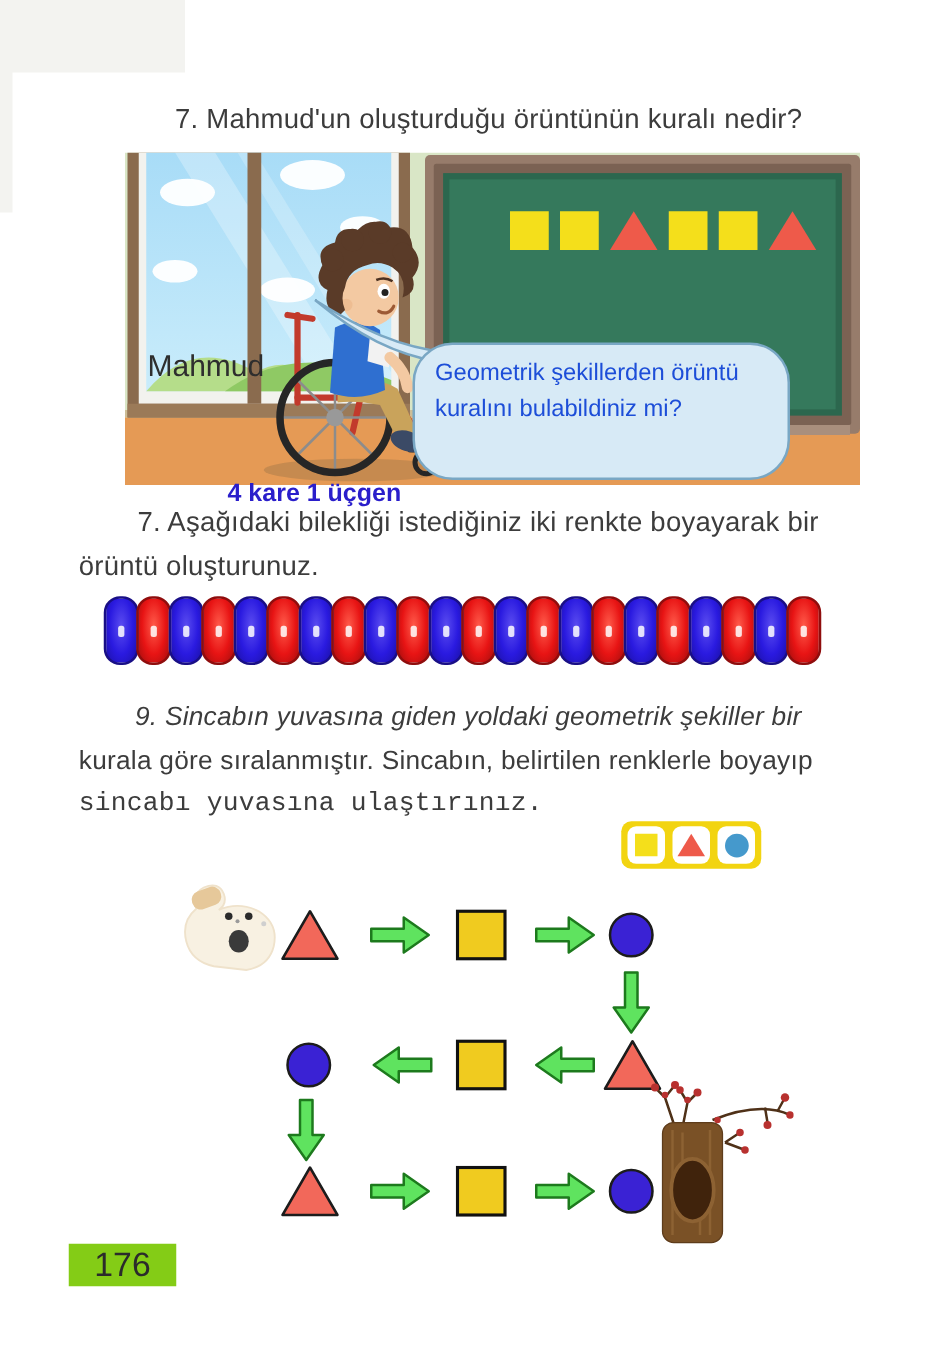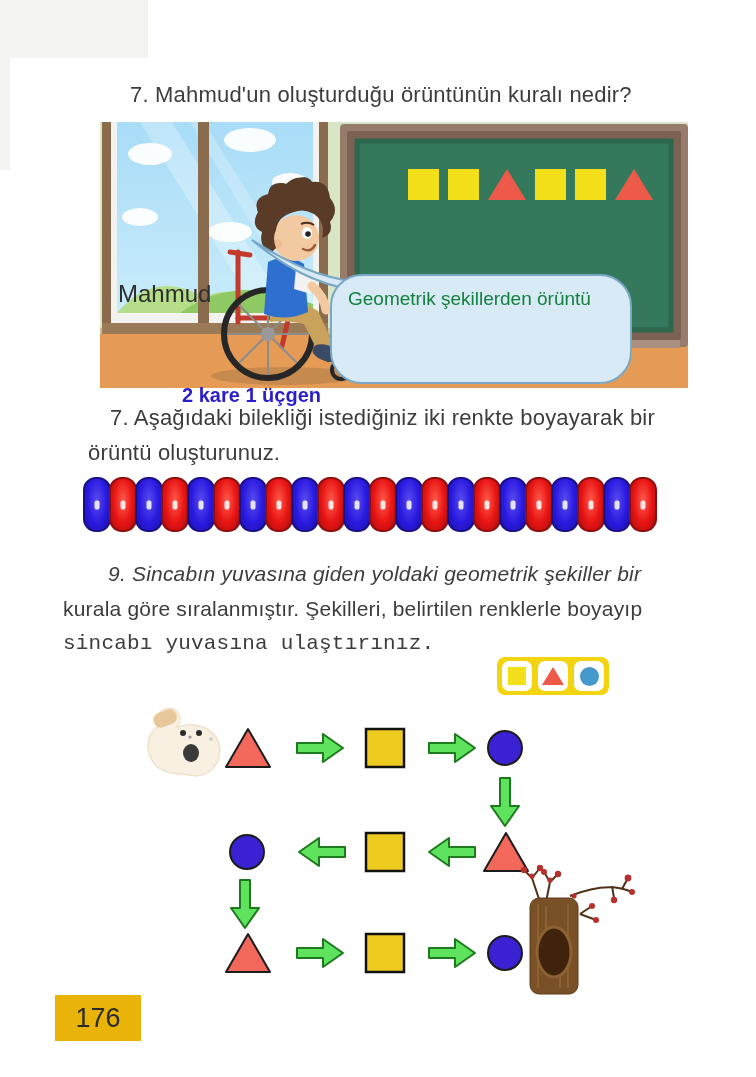--- a/index.html
+++ b/index.html
@@ -14,49 +14,49 @@
   
   #scene{left:100px;top:122px;width:588px;height:244px;padding-left:12px;}
   #scene svg.bg{position:absolute;left:0;top:0;}
   #board-pattern{position:absolute;left:308px;top:46px;height:32px;display:flex;align-items:flex-end;gap:9px;}
   .bshape.square{width:31px;height:31px;background:var(--board-square-yellow);}
   .bshape.triangle{width:0;height:0;border-left:19px solid transparent;border-right:19px solid transparent;border-bottom:31px solid var(--board-triangle-red);}
   #mahmud-label{position:absolute;left:18px;top:158px;font-size:24px;color:#2e2e2e;}
   #bubble{
     position:absolute;left:230px;top:152px;width:282px;height:98px;
     background:#d7eaf6;border:2px solid #79a7c4;border-radius:32px;
-    padding:8px 0 0 16px;font-size:19px;line-height:29px;color:#15803d;z-index:3;
+    padding:8px 0 0 16px;font-size:19px;line-height:29px;color:#1d4ed8;z-index:3;
   }
   #bubble-tail{position:absolute;left:150px;top:116px;z-index:2;}
   
   #answer7{left:182px;top:384px;font-size:20px;font-weight:bold;color:var(--answer-blue);}
   
   #bracelet{left:85px;top:477px;display:flex;}
   .bead{width:28px;height:55px;border-radius:13px;border:2.5px solid;margin-left:-2px;position:relative;box-sizing:border-box;}
   .bead.blue{background:radial-gradient(ellipse at 50% 42%, #5a4cf0 0%, var(--bead-blue) 55%, #1b10a6 100%);border-color:var(--bead-blue-border);}
   .bead.red{background:radial-gradient(ellipse at 50% 42%, #ff5a4a 0%, var(--bead-red) 55%, #a30d0d 100%);border-color:var(--bead-red-border);}
   .bead::after{content:"";position:absolute;left:50%;top:50%;transform:translate(-50%,-50%);width:5px;height:9px;background:rgba(255,255,255,.85);border-radius:2px;}
   
   #legend{left:497px;top:657px;background:var(--legend-frame-yellow);border-radius:8px;padding:4px 5px;display:flex;gap:6px;}
   .legend-cell{width:30px;height:30px;background:#fff;border-radius:7px;display:flex;align-items:center;justify-content:center;}
   .lg-square{width:18px;height:18px;background:var(--board-square-yellow);}
   .lg-triangle{width:0;height:0;border-left:11px solid transparent;border-right:11px solid transparent;border-bottom:18px solid var(--board-triangle-red);}
   .lg-circle{width:19px;height:19px;border-radius:50%;background:var(--legend-circle);}
   
   .path-item{position:absolute;line-height:0;}
   
-  #pagenum{left:55px;top:995px;width:86px;height:46px;background:#eab308;display:flex;align-items:center;justify-content:center;font-size:27px;color:#2b2b2b;}
+  #pagenum{left:55px;top:995px;width:86px;height:34px;background:#84cc16;display:flex;align-items:center;justify-content:center;font-size:27px;color:#2b2b2b;}
 </style>
 </head>
 <body>
 
 <div class="abs scan" style="left:0;top:0;width:148px;height:58px;"></div>
 <div class="abs scan" style="left:0;top:0;width:10px;height:170px;"></div>
 
-<div class="abs qtext" style="left:130px;top:82px;">7. Mahmud'un oluşturduğu örüntünün kuralı nedir?</div>
+<div class="abs qtext" style="left:140px;top:82px;">7. Mahmud'un oluşturduğu örüntünün kuralı nedir?</div>
 
 <div id="scene" class="abs">
   <svg class="bg" width="588" height="266" viewBox="0 0 588 266">
     <defs>
       <linearGradient id="sky" x1="0" y1="0" x2="0" y2="1">
         <stop offset="0" stop-color="#a8dcf7"></stop>
           <stop offset="1" stop-color="#c9ecfb"></stop>
       </linearGradient>
     </defs>
 
@@ -136,27 +136,28 @@
     </div>
 
   <div id="mahmud-label">Mahmud</div>
 
   <svg id="bubble-tail" width="110" height="52" viewBox="0 0 110 52">
     <path d="M108 44 C70 40 40 26 2 2 C36 30 66 46 104 52 Z" fill="#d7eaf6" stroke="#79a7c4" stroke-width="2"></path>
   </svg>
 
   <div id="bubble">
     <span style="display:block">Geometrik şekillerden örüntü</span>
+    <span style="display:block">kuralını bulabildiniz mi?</span>
   </div>
 </div>
 
-<div id="answer7" class="abs">2 kare 1 üçgen</div>
+<div id="answer7" class="abs">4 kare 1 üçgen</div>
 
 <div class="abs qtext" style="left:110px;top:405px;">7. Aşağıdaki bilekliği istediğiniz iki renkte boyayarak bir</div>
-<div class="abs qtext" style="left:63px;top:440px;margin-left:25px;">örüntü oluşturunuz.</div>
+<div class="abs qtext" style="left:63px;top:440px;">örüntü oluşturunuz.</div>
 
 <div id="bracelet" class="abs">
     <div class="bead blue"></div>
     <div class="bead red"></div>
     <div class="bead blue"></div>
     <div class="bead red"></div>
     <div class="bead blue"></div>
     <div class="bead red"></div>
     <div class="bead blue"></div>
     <div class="bead red"></div>
@@ -170,21 +171,21 @@
     <div class="bead red"></div>
     <div class="bead blue"></div>
     <div class="bead red"></div>
     <div class="bead blue"></div>
     <div class="bead red"></div>
     <div class="bead blue"></div>
     <div class="bead red"></div>
   </div>
 
 <div class="abs qtext small" style="left:108px;top:562px;font-style:italic;">9. Sincabın yuvasına giden yoldaki geometrik şekiller bir</div>
-<div class="abs qtext small" style="left:63px;top:597px;">kurala göre sıralanmıştır. Şekilleri, belirtilen renklerle boyayıp</div>
+<div class="abs qtext small" style="left:63px;top:597px;">kurala göre sıralanmıştır. Sincabın, belirtilen renklerle boyayıp</div>
 <div class="abs qtext small" style="left:63px;top:632px;font-family:Liberation Mono, monospace;">sincabı yuvasına ulaştırınız.</div>
 
 <div id="legend" class="abs">
     <div class="legend-cell">
       <div class="lg-square"></div>
     </div>
     <div class="legend-cell">
       <div class="lg-triangle"></div>
     </div>
     <div class="legend-cell">

